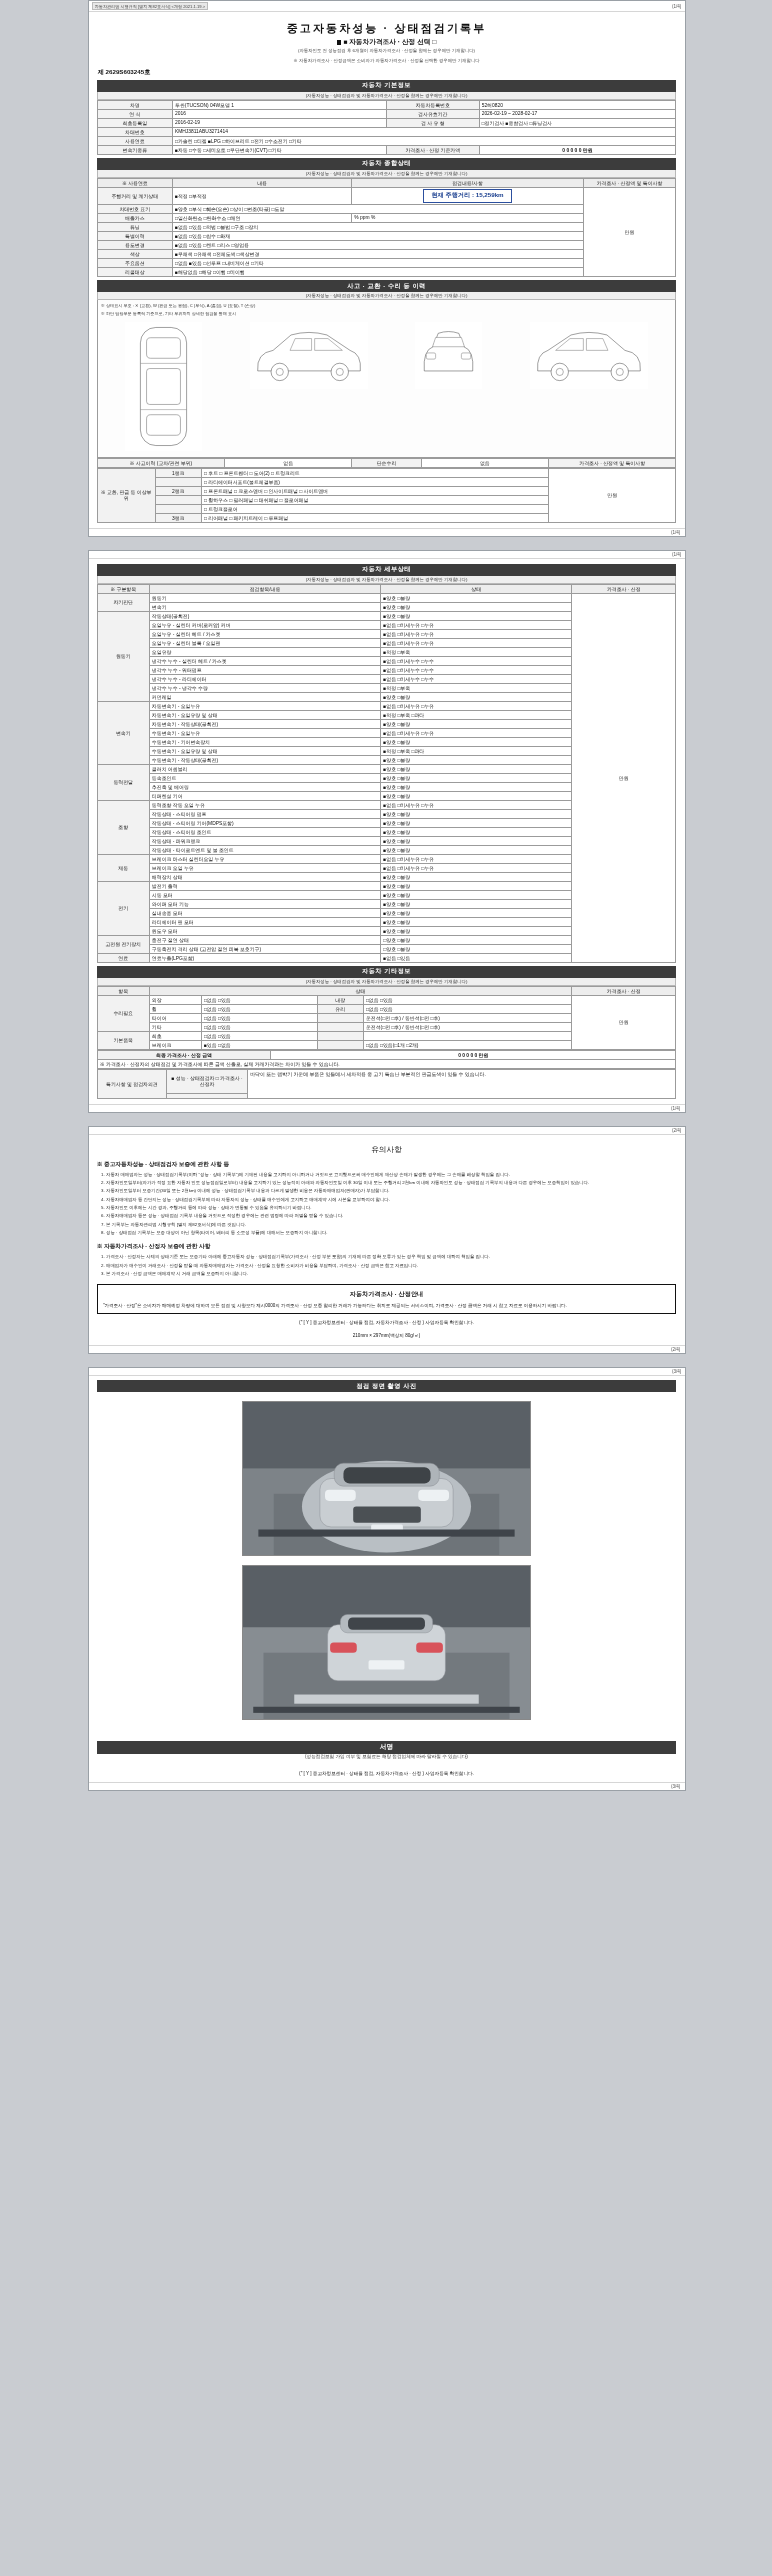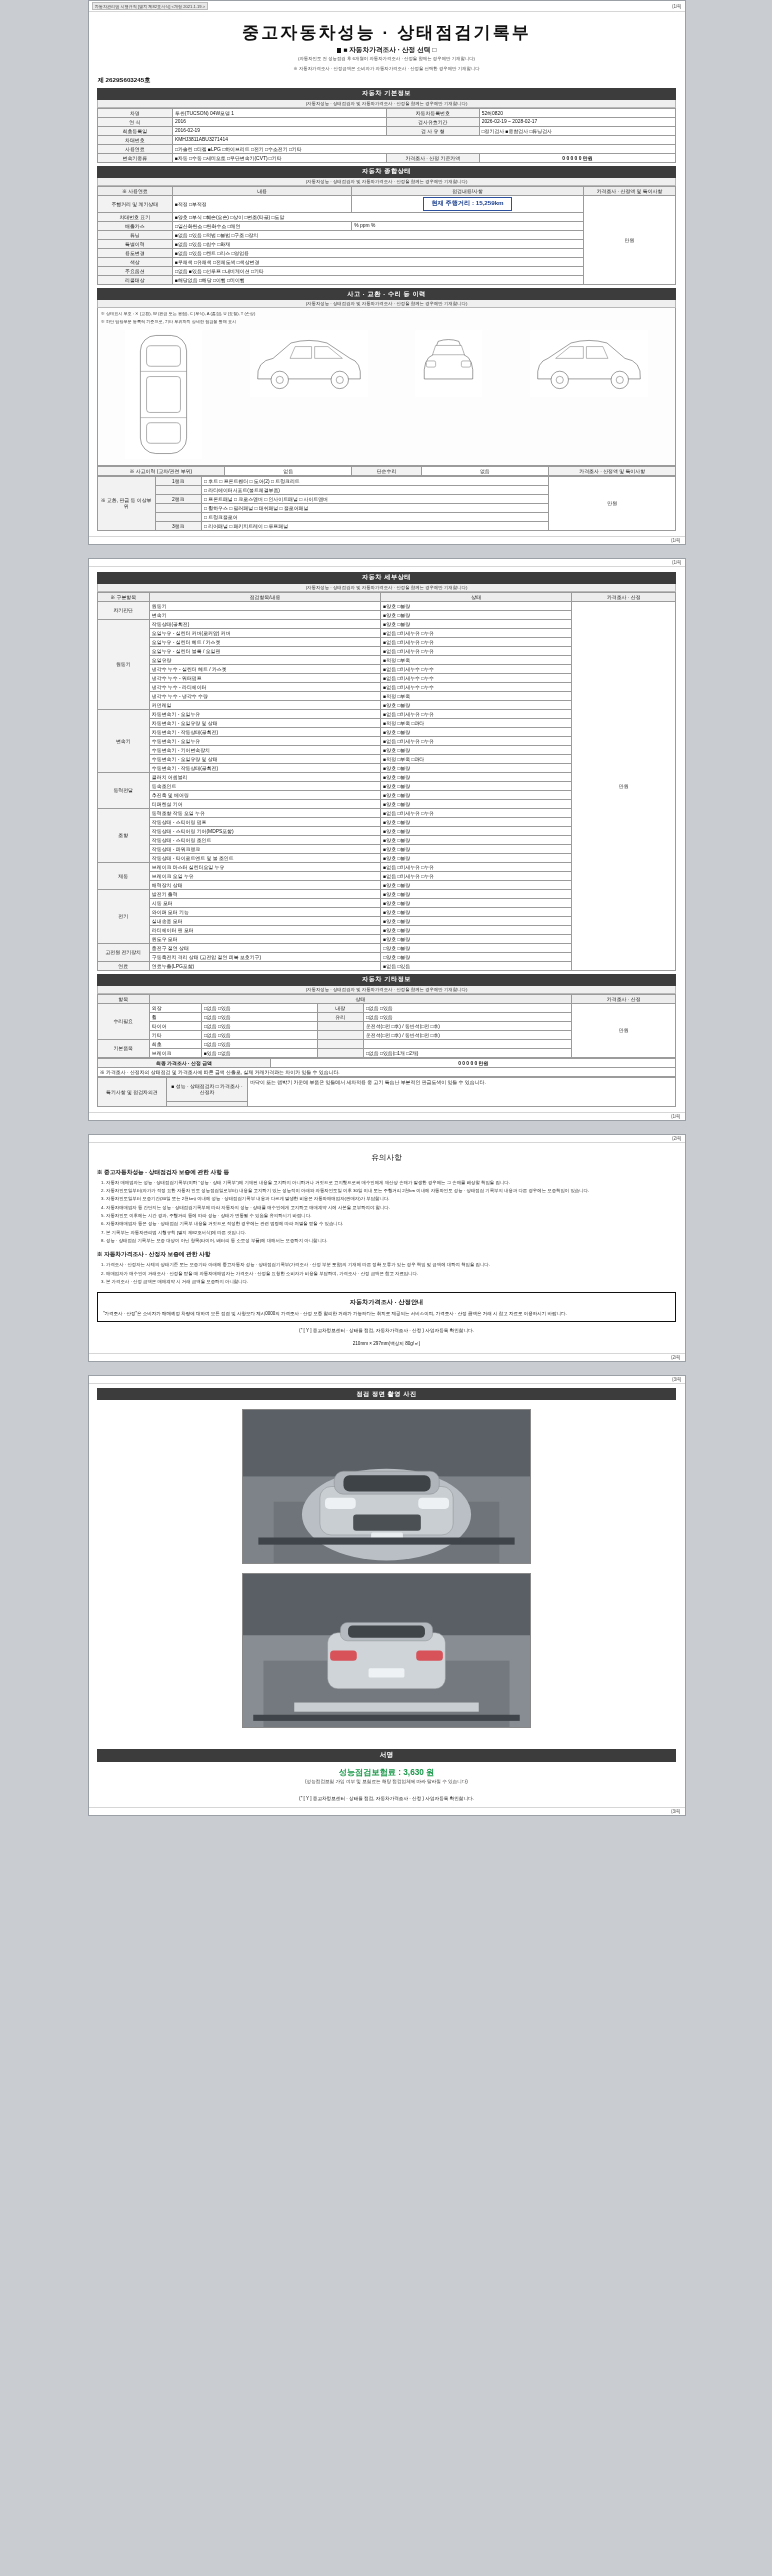--- a/index.html
+++ b/index.html
@@ -22,21 +22,21 @@
   .page-top-strip {
     display:flex; justify-content:space-between; align-items:center;
     font-size:4.6px; color:#555; padding:1px 3.1px; border-bottom:0.5px solid #d6d6d6;
   }
   .page-foot {
     font-size:4.6px; color:#555; text-align:right; padding:1px 4.1px; border-top:0.5px solid #d6d6d6;
   }
   .doc-inner { padding:4.1px 8.2px 5.2px 8.2px; }
 
   .doc-title {
-    text-align:center; font-size:17px; font-weight:bold; letter-spacing:2.1px; margin:5.2px 0 2.1px 0;
+    text-align:center; font-size:11px; font-weight:bold; letter-spacing:2.1px; margin:5.2px 0 2.1px 0;
   }
   .doc-subtitle {
     text-align:center; font-size:6.7px; font-weight:bold; margin-bottom:1px;
   }
   .doc-subtitle .sq { display:inline-block; width:4.6px; height:4.6px; background:#111; margin-right:2.1px; vertical-align:middle;}
   .doc-note { text-align:center; font-size:4.4px; color:#444; margin-bottom:3.1px; line-height:1.5; }
   .doc-num { font-size:6.2px; font-weight:bold; margin:2.1px 0 3.1px 1px; }
 
   .section-bar {
     background:#3c3c3c; color:#fff; text-align:center; font-weight:bold;
@@ -670,19 +670,18 @@
         <rect x="190" y="95" width="180" height="36" rx="14" fill="#b4babf" stroke="#8c9196"></rect>
         <rect x="205" y="101" width="150" height="24" rx="9" fill="#40454a"></rect>
         <rect x="170" y="150" width="52" height="20" rx="7" fill="#d8525a"></rect>
         <rect x="338" y="150" width="52" height="20" rx="7" fill="#d8525a"></rect>
         <rect x="245" y="185" width="70" height="18" rx="3" fill="#eef2f4"></rect>
         <rect x="100" y="252" width="360" height="18" fill="#c9ced2"></rect>
         <rect x="20" y="276" width="520" height="12" fill="#3f444a"></rect>
       </svg>
     </div>
     <div class="sign-bar">서명</div>
-    <div class="fee">성능점검보험료 : 3,630 원</div>
     <div class="fee-note">(성능점검보험 가입 여부 및 보험료는 해당 점검업체에 따라 달라질 수 있습니다)</div>
     <div class="bottomline">(" [ Y ] 중고차정보센터 · 상태를 점검, 자동차가격조사 · 산정 ) 사업자등록 확인합니다.</div>
   </div>
   <div class="page-foot">(3/4)</div>
 </div>
 
 
 </body></html>

